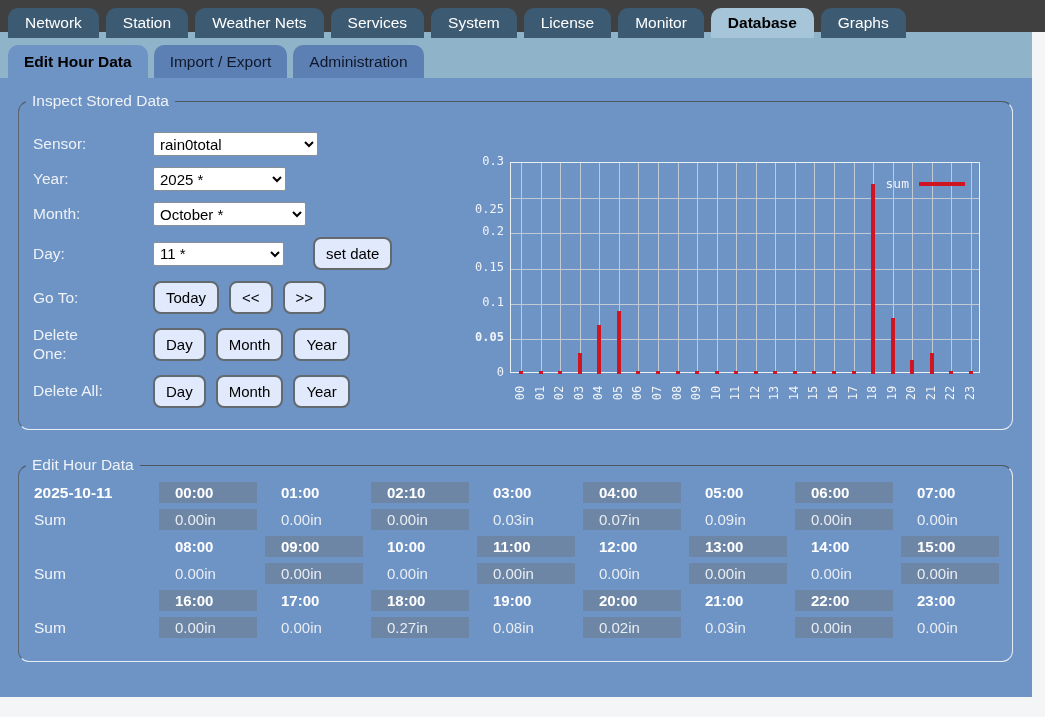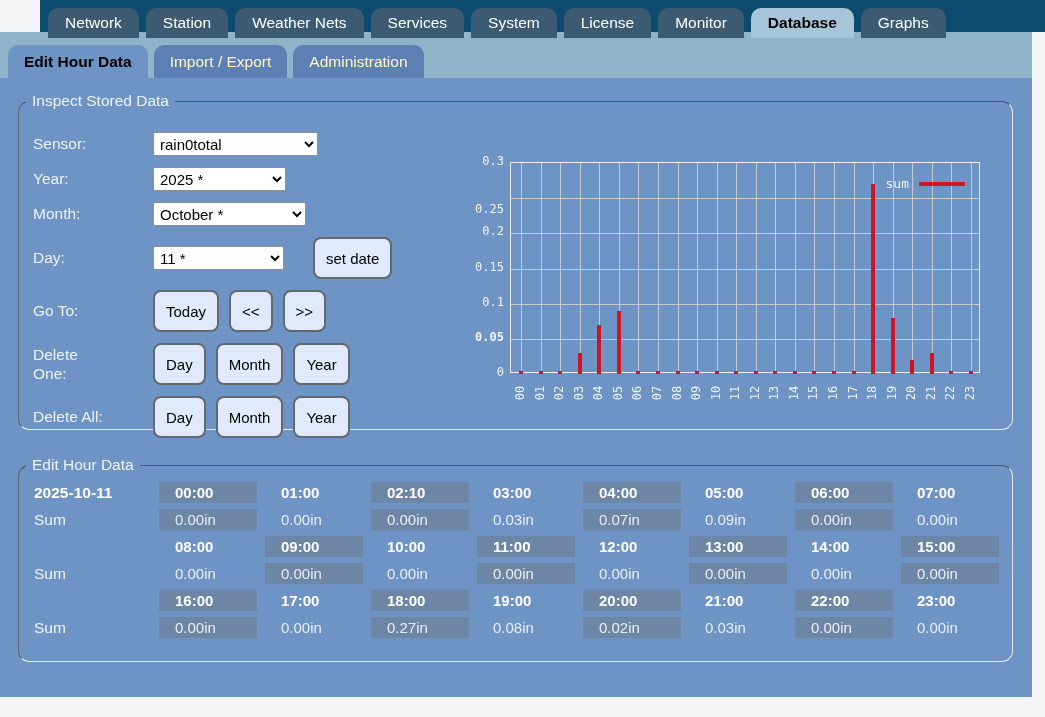--- a/index.html
+++ b/index.html
@@ -1,43 +1,43 @@
 <!DOCTYPE html>
 <html><head>
 <meta charset="utf-8">
 <style>
   * { margin:0; padding:0; box-sizing:border-box; }
   html,body { width:1045px; height:717px; overflow:hidden; background:#f4f5f6;
               font-family:"Liberation Sans", sans-serif; }
-  .topbar { height:32px; background:#0c4a6e;margin-left:40px; }
+  .topbar { height:32px; background:#404040; }
   .toptabs { display:flex; align-items:flex-end; height:38px; padding-left:8px; gap:7px; }
   .tab { height:30px; line-height:30px; padding:0 17px; background:#3c5a72; color:#fff;
          font-size:15.5px; border-radius:10px 10px 0 0; cursor:pointer; white-space:nowrap; }
   .tab.active { background:#a6c5d9; color:#000; font-weight:bold; }
   .band { height:46px; background:#8fb4ca; width:1032px; }
   .subtabs { display:flex; align-items:flex-end; height:46px; padding-left:8px; gap:6px; }
-  .subtab { height:33px; line-height:33px; padding:0 16px; background:#5d80b4; color:#fef9c3;
+  .subtab { height:33px; line-height:33px; padding:0 16px; background:#5d80b4; color:#0f172a;
             font-size:15.5px; border-radius:10px 10px 0 0; cursor:pointer; white-space:nowrap; }
   .subtab.active { background:#6e93c5; color:#000; font-weight:bold; }
   .panel { background:#6e93c5; width:1032px; height:619px; padding:14px 19px 0 18px; }
   fieldset.fs { border-style:solid; border-width:1px 1px 1px 1px;
     border-color:#4d5761 #e3e9f0 #e7edf3 #5b6672; border-radius:11px; position:relative; }
   fieldset.fs legend { font-size:15.5px; color:#eef2f7; padding:0 6px; margin-left:7px; }
   .inspect-fs { height:338px; }
   .edit-fs { margin-top:26px; height:206px; }
   
   .form { margin:22px 0 0 14px; width:440px; }
   .frow { display:flex; align-items:center; margin-bottom:11px; }
   .frow.gap-top { margin-top:8px;align-items:center; }
   .flabel { width:120px; font-size:15.5px; color:#eef2f7; flex:none; }
   .flabel.narrow { padding-right:56px; line-height:1.25; }
   .sel { font-size:15px; height:24px; background:#fff; color:#000;
          border:1px solid #8a9097; border-radius:2px; padding:0 2px;
          font-family:"Liberation Sans", sans-serif; }
-  .btn { font-size:15px; height:42px; background:#e0eafc; color:#000;
+  .btn { font-size:15px; height:33px; background:#e0eafc; color:#000;
          border:2px solid #62696f; border-radius:8px; padding:0 11px; margin-right:10px;
          cursor:pointer; font-family:"Liberation Sans", sans-serif; }
   .btn.setdate { margin-left:29px; margin-right:0; }
   
   .chart { position:absolute; top:48px; right:18px; width:532px; height:252px; }
   .plot { position:absolute; left:48px; top:4px; width:470px; height:211px;
           border:1px solid #e9eef3; }
   .gl { position:absolute; background:#c3cad3; }
   .glh { left:0; right:0; height:1px; }
   .glv { top:0; bottom:0; width:1px; }

